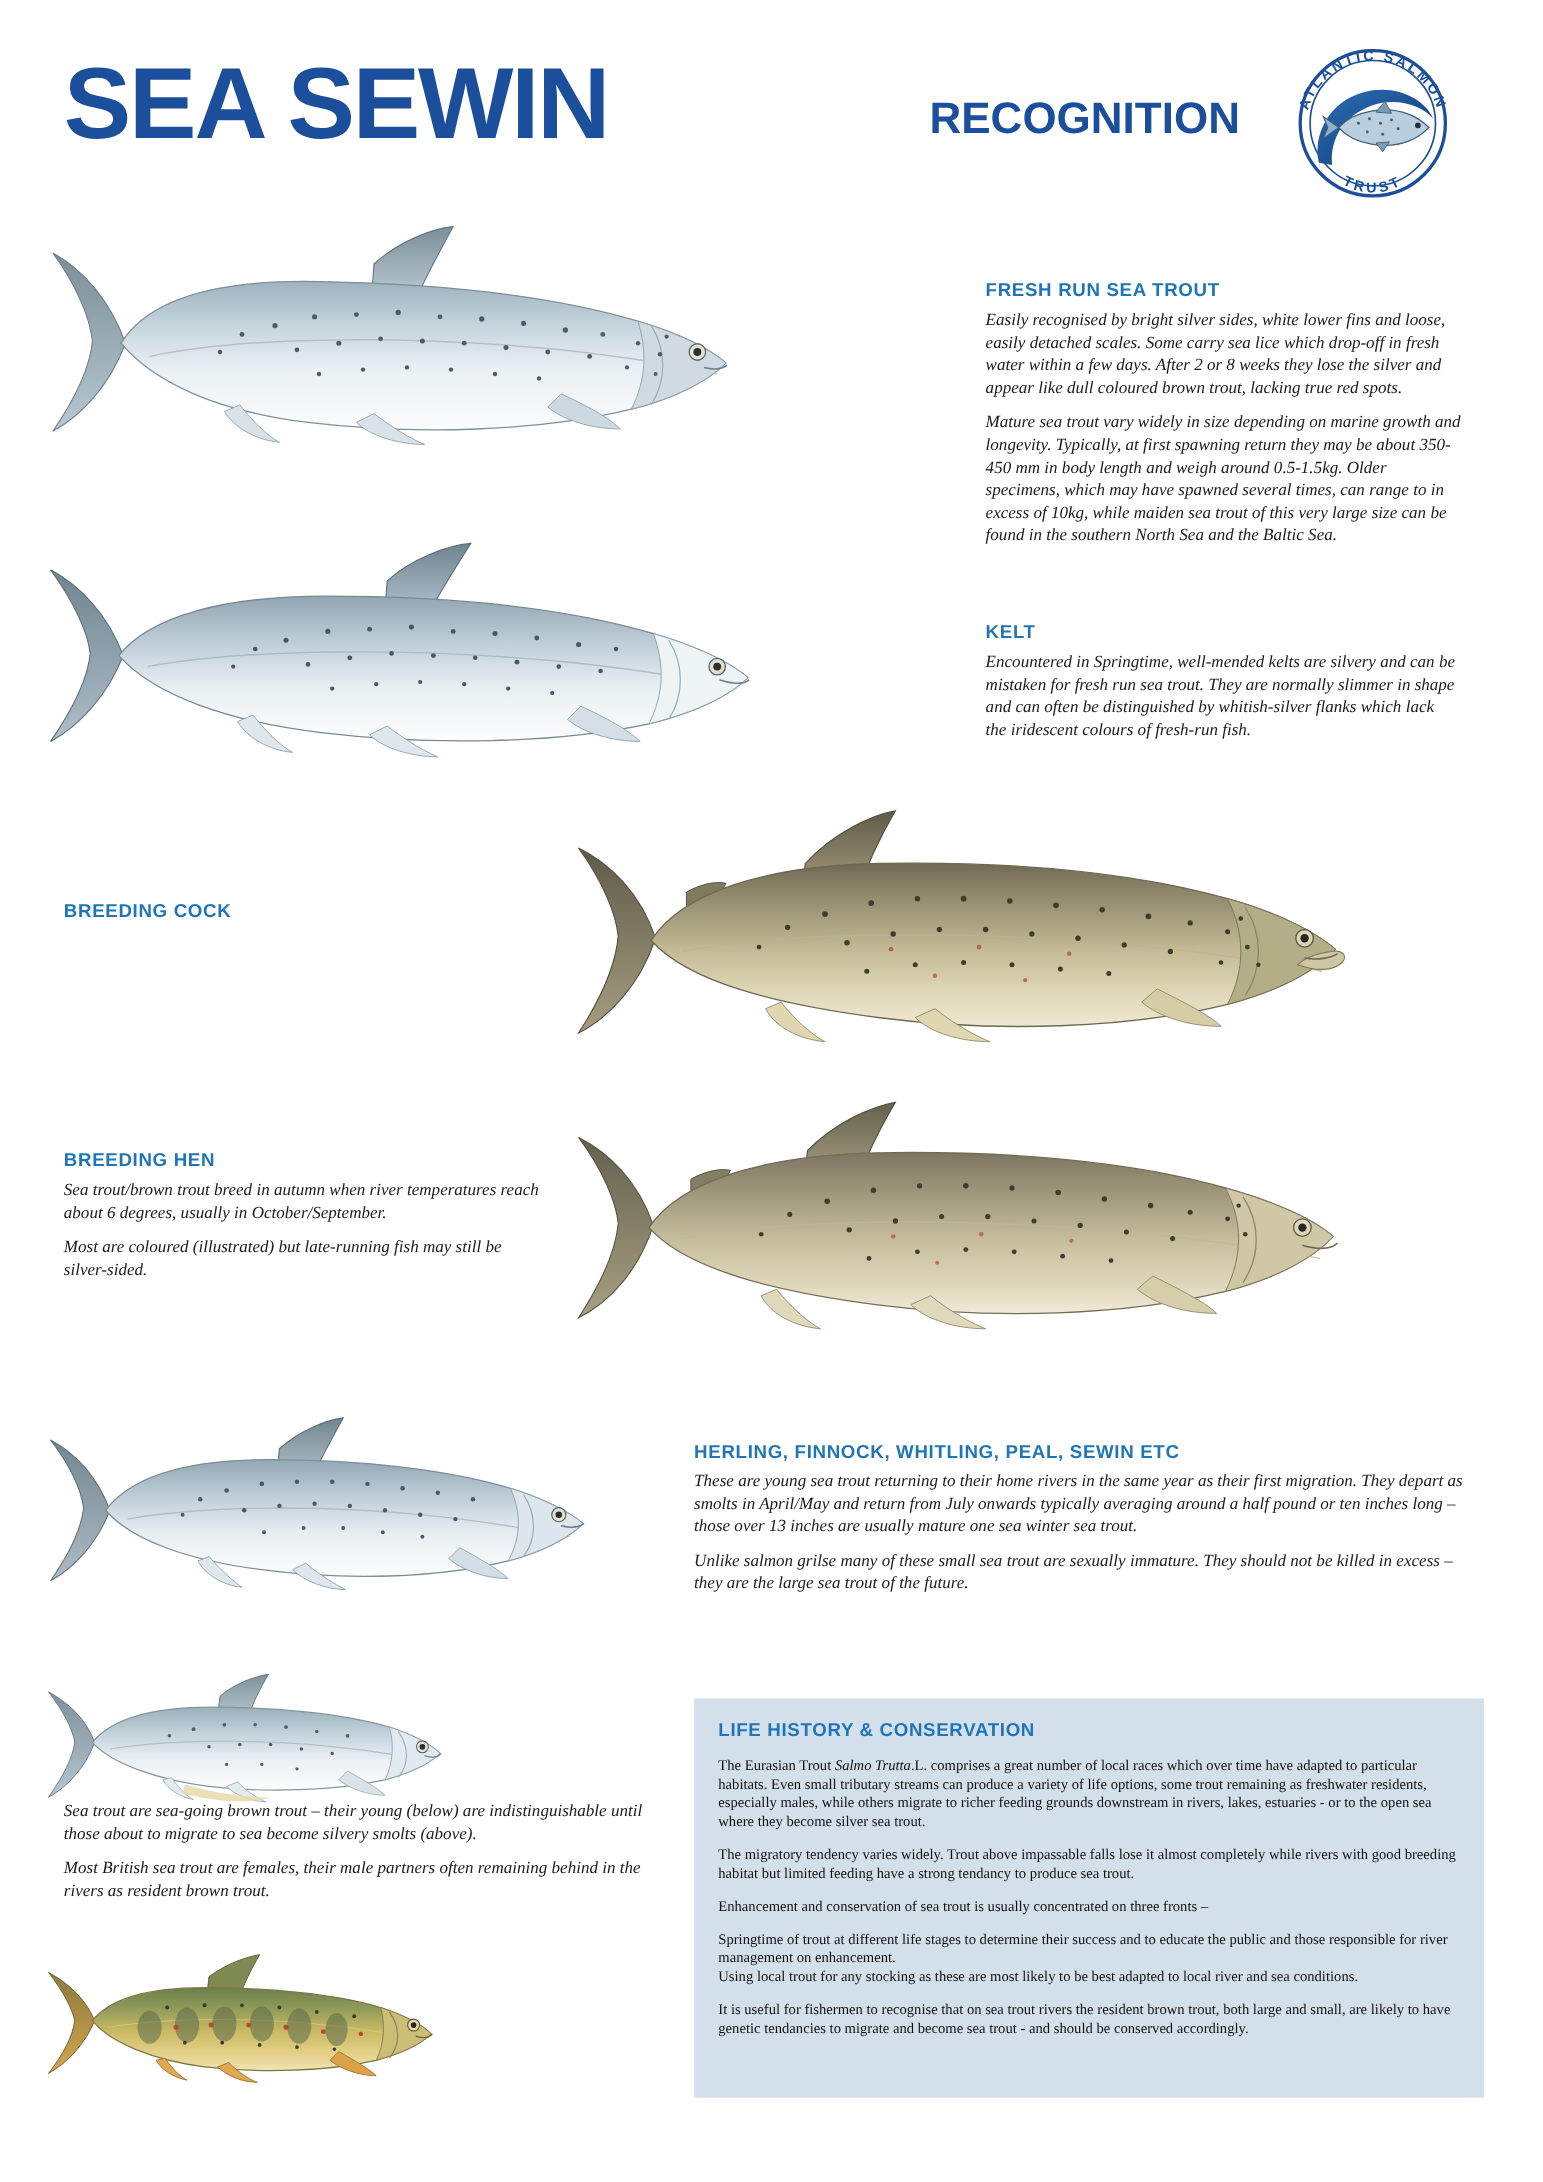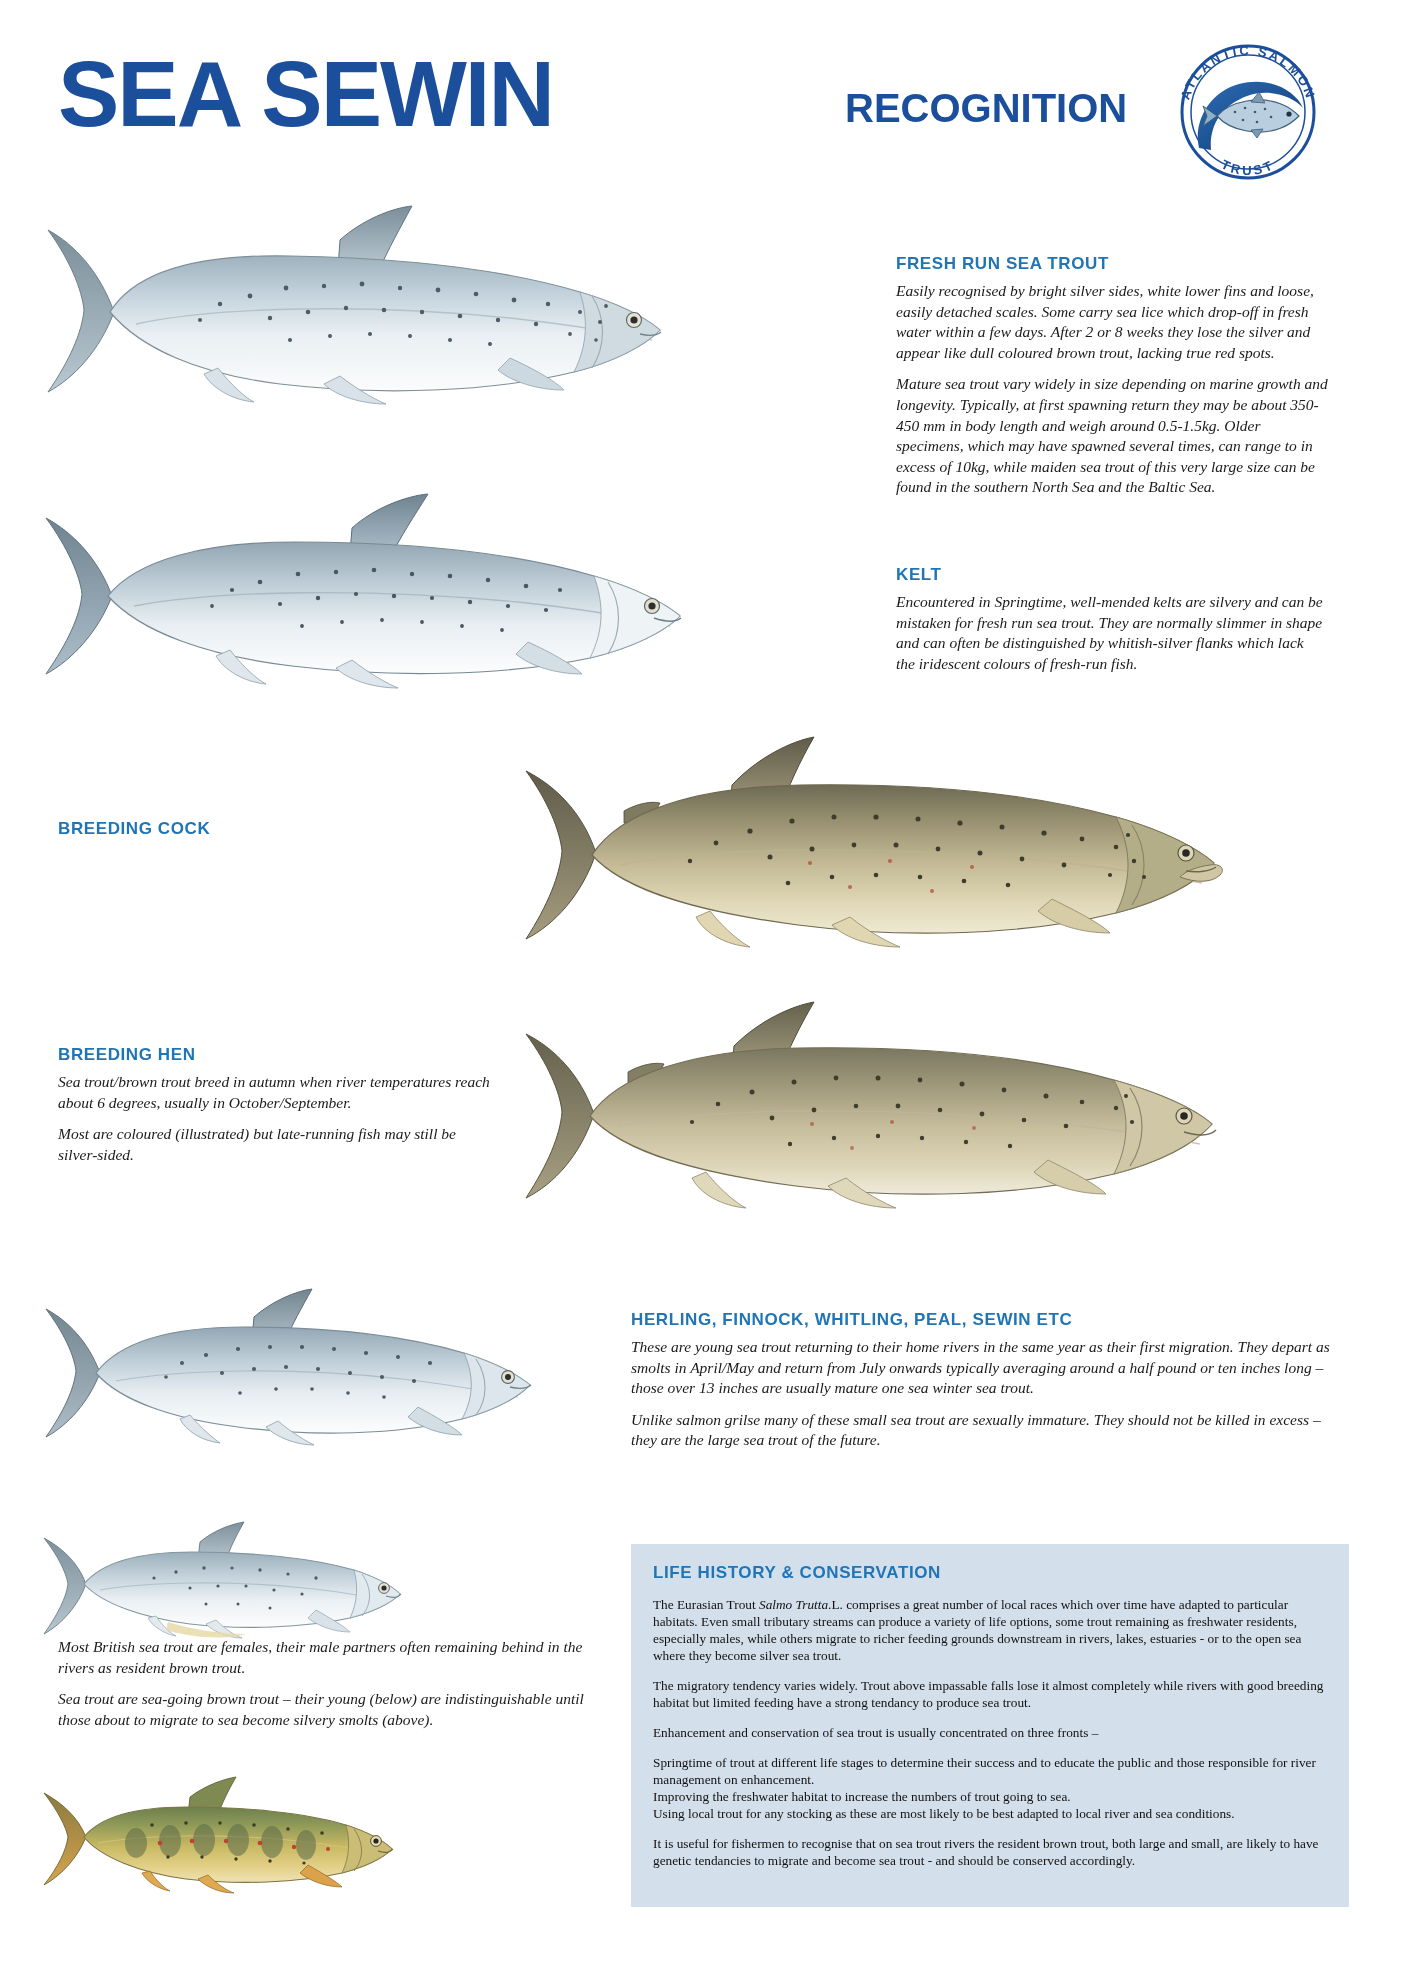--- a/index.html
+++ b/index.html
@@ -564,22 +564,22 @@
         <circle cx="166" cy="86" r="1.5"></circle>
           <circle cx="198" cy="86" r="1.5"></circle>
           <circle cx="230" cy="90" r="1.5"></circle>
         <circle cx="114" cy="60" r="1.6"></circle>
       </g>
       <path d="M128,104 C152,112 184,116 206,116 C188,122 152,120 126,112 Z" fill="#e8d9a8" opacity="0.85"></path>
     </svg>
   </div>
 
   <div class="body-text" style="left:58px; top:1637px; width:540px;">
+    <p>Sea trout are sea-going brown trout – their young (below) are indistinguishable until those about to migrate to sea become silvery smolts (above).</p>
     <p>Most British sea trout are females, their male partners often remaining behind in the rivers as resident brown trout.</p>
-    <p>Sea trout are sea-going brown trout – their young (below) are indistinguishable until those about to migrate to sea become silvery smolts (above).</p>
   </div>
 
   <div class="fish" style="left:40px; top:1775px;">
     <svg width="420" height="130" viewBox="0 0 420 130">
       <defs>
         <linearGradient id="g7body" x1="0" y1="0" x2="0" y2="1">
           <stop offset="0%" stop-color="#6d7f4e"></stop>
           <stop offset="24%" stop-color="#8f9a58"></stop>
           <stop offset="52%" stop-color="#c8b963"></stop>
           <stop offset="78%" stop-color="#e2cf85"></stop>
@@ -636,19 +636,18 @@
     </svg>
   </div>
 
   <div class="lh-box">
     <div class="lh-head">LIFE HISTORY &amp; CONSERVATION</div>
     <div class="lh-body">
       <p>The Eurasian Trout <em>Salmo Trutta</em>.L. comprises a great number of local races which over time have adapted to particular habitats. Even small tributary streams can produce a variety of life options, some trout remaining as freshwater residents, especially males, while others migrate to richer feeding grounds downstream in rivers, lakes, estuaries - or to the open sea where they become silver sea trout.</p>
       <p>The migratory tendency varies widely. Trout above impassable falls lose it almost completely  while rivers with good breeding habitat but limited feeding have a strong tendancy to produce sea trout.</p>
       <p>Enhancement and conservation of sea trout  is usually concentrated on three fronts –</p>
       <p class="tight">Springtime of trout at different life stages to determine their success and to educate the public and those responsible for river management on enhancement.</p>
-      <p class="tight">Improving the freshwater habitat to increase the numbers of trout going to sea.</p>
       <p>Using local trout for any stocking as these are most likely to be best adapted to local river and sea conditions.</p>
       <p>It is useful for fishermen to recognise that on sea trout rivers the resident brown trout, both large and small, are likely to have genetic tendancies to migrate and become sea trout - and should be conserved accordingly.</p>
     </div>
   </div>
 
 </div>
 
 </body></html>

